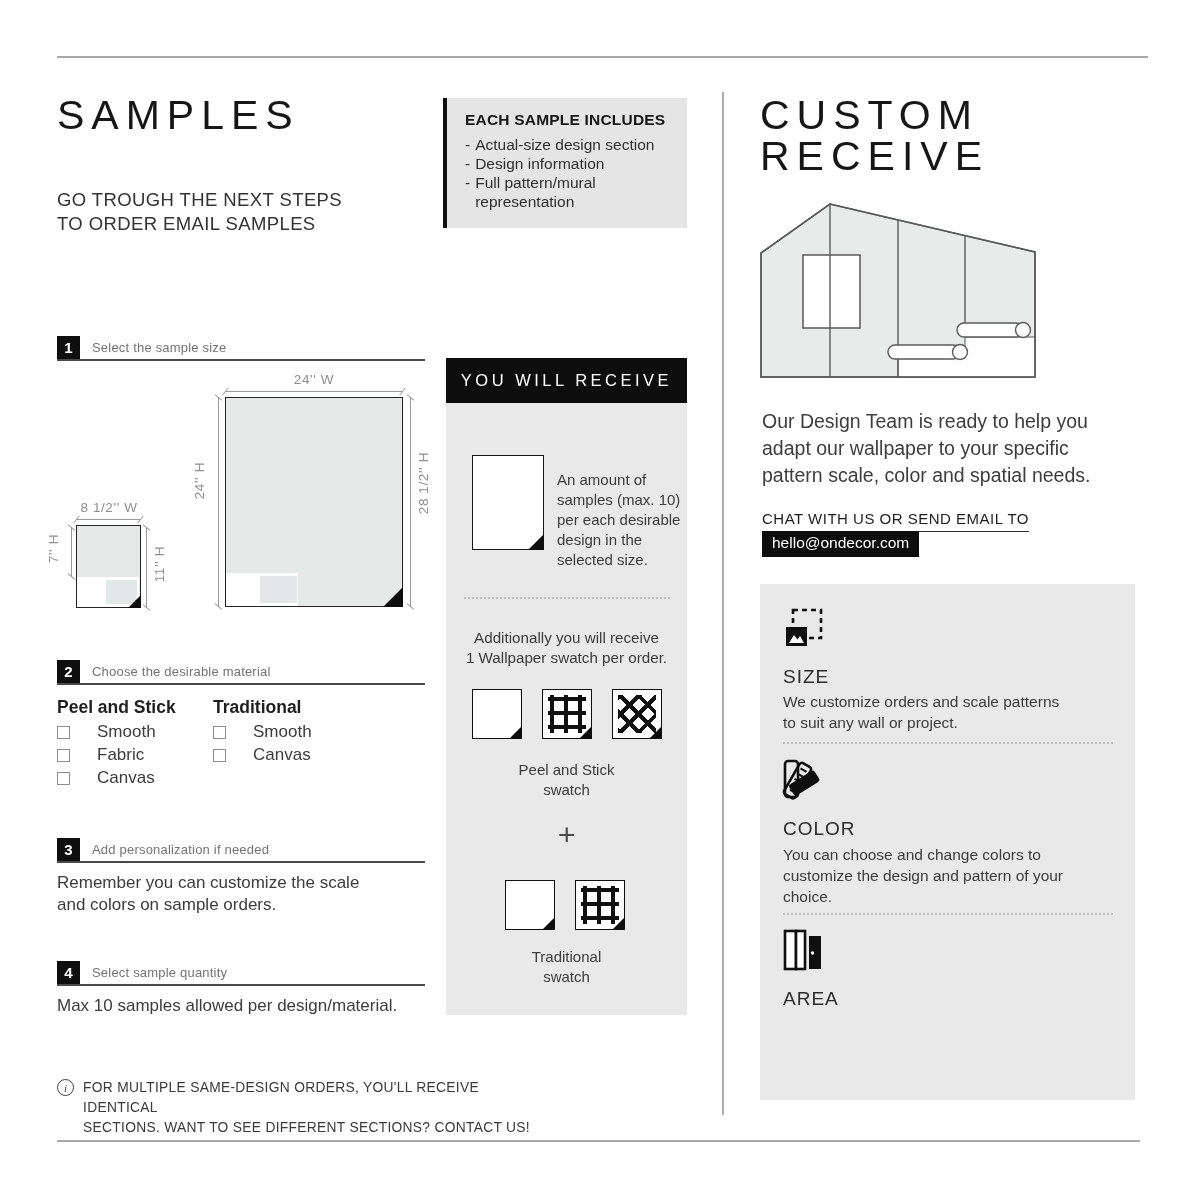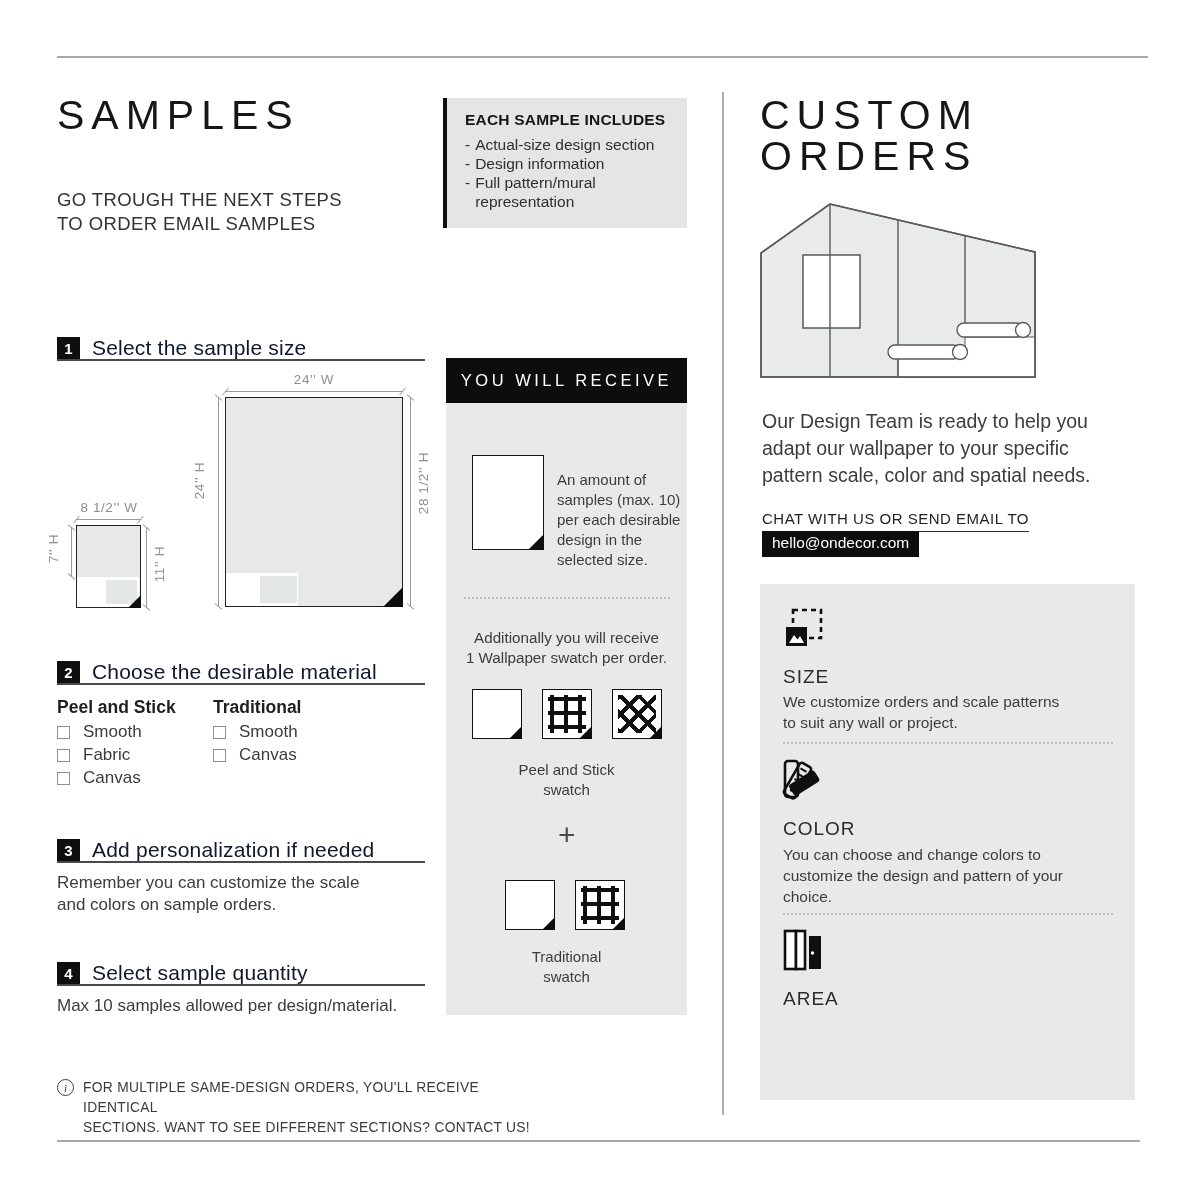--- a/index.html
+++ b/index.html
@@ -9,21 +9,21 @@
 
   .rule{position:absolute;height:2px;background:#a9a9a9;}
   .vdiv{position:absolute;width:2px;background:#aeaeae;}
 
   .h1{position:absolute;font-size:41px;letter-spacing:7px;color:#161616;font-weight:400;line-height:1;}
 
   
   .step{position:absolute;display:flex;align-items:center;gap:12px;}
   .step-num{width:23px;height:23px;background:#0f0f0f;color:#fff;font-size:15px;font-weight:700;
             display:flex;align-items:center;justify-content:center;flex:0 0 auto;}
-  .step-title{font-size:21px;color:#0f172a;letter-spacing:.2px;}
+  .step-title{font-size:13px;color:#737373;letter-spacing:.2px;}
   .step-underline{position:absolute;height:2px;background:#4a4a4a;}
   .body-17{position:absolute;font-size:17px;line-height:1.32;color:#3c3c3c;}
 
   
   .inc-box{position:absolute;background:#e5e5e5;border-left:4px solid #0f0f0f;box-sizing:border-box;
            padding:13px 14px 12px 18px;}
   .inc-title{font-size:15.5px;font-weight:700;color:#161616;letter-spacing:.2px;margin-bottom:7px;}
   .inc-item{display:flex;gap:5px;font-size:15.5px;line-height:1.22;color:#2f2f2f;}
 
   
@@ -36,21 +36,21 @@
   .dimh::before,.dimh::after{content:"";position:absolute;width:1px;height:9px;background:#9a9a9a;top:-4px;transform:rotate(40deg);}
   .dimh::before{left:0;} .dimh::after{right:0;}
   .dimv{position:absolute;width:1px;background:#9a9a9a;}
   .dimv::before,.dimv::after{content:"";position:absolute;width:9px;height:1px;background:#9a9a9a;left:-4px;transform:rotate(40deg);}
   .dimv::before{top:0;} .dimv::after{bottom:0;}
   .dimlabel{position:absolute;color:#8f8f8f;font-size:13.5px;letter-spacing:.6px;}
   .vert{writing-mode:vertical-rl;transform:rotate(180deg);}
 
   
   .mat-title{position:absolute;font-size:17.5px;font-weight:700;color:#1f1f1f;}
-  .mat-item{position:absolute;display:flex;align-items:center;gap:13px;font-size:17px;color:#3c3c3c;}
+  .mat-item{position:absolute;display:flex;align-items:center;gap:27px;font-size:17px;color:#3c3c3c;}
   .checkbox{display:inline-block;width:11px;height:11px;border:1.5px solid #8e8e8e;background:#fff;flex:0 0 auto;}
 
   
   .banner{position:absolute;background:#0d0d0d;color:#ffffff;display:flex;align-items:center;justify-content:center;
           font-size:16.5px;letter-spacing:3.5px;}
   .panel{position:absolute;background:#e9e9e9;}
   .dots{position:absolute;border-top:2px dotted #bdbdbd;height:0;}
   .mid-text{position:absolute;font-size:15px;line-height:1.33;color:#3c3c3c;}
   .center{text-align:center;}
   .swatch{position:absolute;width:50px;height:50px;background:#ffffff;border:1.5px solid #101010;box-sizing:border-box;}
@@ -225,21 +225,21 @@
   <div class="swatch" style="left:505px;top:880px">
     <div class="fold" style="border-left:13px solid transparent;border-bottom:13px solid #0d0d0d"></div>
   </div>
   <div class="swatch" style="left:575px;top:880px">
     <div class="pat pat-grid"></div>
     <div class="fold" style="border-left:13px solid transparent;border-bottom:13px solid #0d0d0d"></div>
   </div>
   <div class="mid-text pre center" style="left:446px;top:947px;width:241px">Traditional
 swatch</div>
 
-  <div class="h1" style="left:760px;top:95px">CUSTOM ORDERS</div>
+  <div class="h1" style="left:760px;top:95px">CUSTOM RECEIVE</div>
 
   <div class="icon-wrap" style="left:749px;top:194px">
     <svg width="297" height="196" viewBox="0 0 297 196">
       <polygon points="12,59 81,10 286,58 286,183 12,183" fill="#e9eaea" stroke="#5a5a5a" stroke-width="1.4"></polygon>
       <polygon points="149,164 216,164 216,143 286,143 286,183 149,183" fill="#ffffff" stroke="#5a5a5a" stroke-width="1"></polygon>
       <rect x="54" y="61" width="57" height="73" fill="#ffffff" stroke="#4d4d4d" stroke-width="1.4"></rect>
       <line x1="81" y1="10" x2="81" y2="183" stroke="#5a5a5a" stroke-width="1.4"></line>
       <line x1="149" y1="26" x2="149" y2="183" stroke="#5a5a5a" stroke-width="1.4"></line>
       <line x1="216" y1="42" x2="216" y2="129" stroke="#5a5a5a" stroke-width="1.4"></line>
       <polygon points="12,59 81,10 286,58 286,183 12,183" fill="none" stroke="#5a5a5a" stroke-width="1.6"></polygon>

